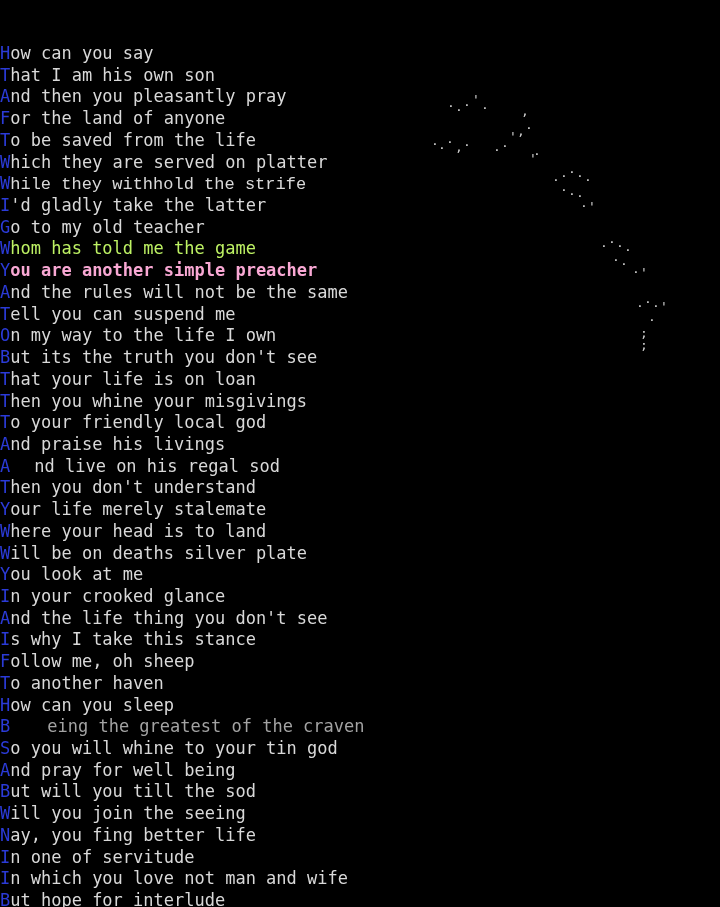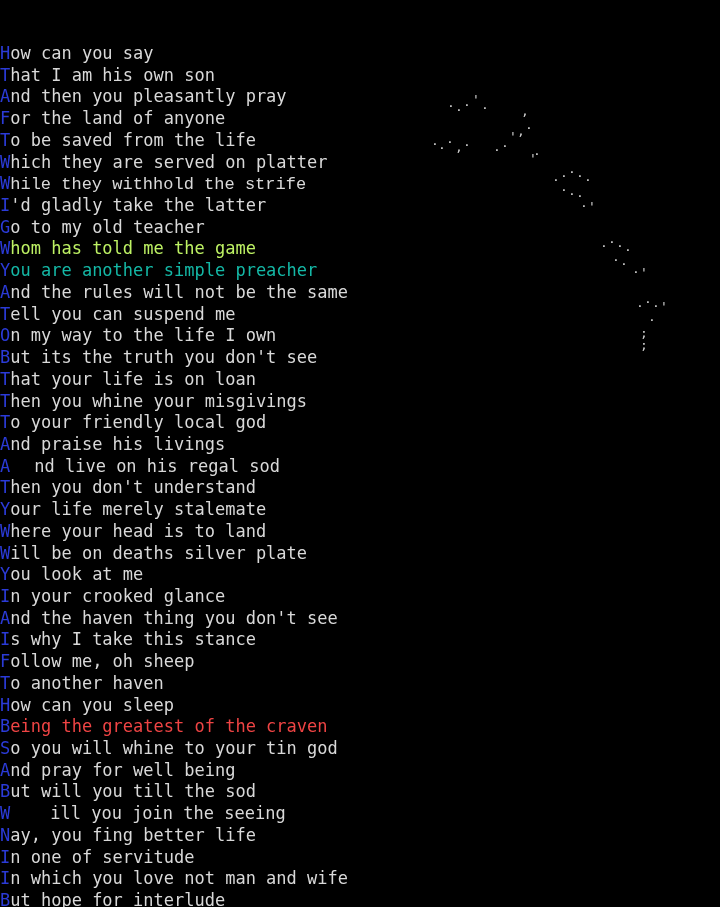--- a/index.html
+++ b/index.html
@@ -65,46 +65,46 @@
       <div class="line"><span class="cap" style="color: rgb(43, 59, 216);">H</span><span class="rest" style="color: rgb(217, 217, 217);">ow can you say</span></div>
       <div class="line"><span class="cap" style="color: rgb(43, 59, 216);">T</span><span class="rest" style="color: rgb(217, 217, 217);">hat I am his own son</span></div>
       <div class="line"><span class="cap" style="color: rgb(43, 59, 216);">A</span><span class="rest" style="color: rgb(217, 217, 217);">nd then you pleasantly pray</span></div>
       <div class="line"><span class="cap" style="color: rgb(43, 59, 216);">F</span><span class="rest" style="color: rgb(217, 217, 217);">or the land of anyone</span></div>
       <div class="line"><span class="cap" style="color: rgb(43, 59, 216);">T</span><span class="rest" style="color: rgb(217, 217, 217);">o be saved from the life</span></div>
       <div class="line"><span class="cap" style="color: rgb(43, 59, 216);">W</span><span class="rest" style="color: rgb(217, 217, 217);">hich they are served on platter</span></div>
       <div class="line"><span class="cap" style="color: rgb(43, 59, 216);">W</span><span class="rest" style="color: rgb(217, 217, 217); font-family: Liberation Mono, monospace;">hile they withhold the strife</span></div>
       <div class="line"><span class="cap" style="color: rgb(43, 59, 216);">I</span><span class="rest" style="color: rgb(217, 217, 217);">'d gladly take the latter</span></div>
       <div class="line"><span class="cap" style="color: rgb(43, 59, 216);">G</span><span class="rest" style="color: rgb(217, 217, 217);">o to my old teacher</span></div>
       <div class="line"><span class="cap" style="color: rgb(43, 59, 216);">W</span><span class="rest" style="color: #bef264;">hom has told me the game</span></div>
-      <div class="line"><span class="cap" style="color: rgb(43, 59, 216);">Y</span><span class="rest" style="color: #14b8a6;">ou are another simple preacher</span></div>
+      <div class="line"><span class="cap" style="color: rgb(43, 59, 216);">Y</span><span class="rest" style="color: #f9a8d4; font-weight: bold;">ou are another simple preacher</span></div>
       <div class="line"><span class="cap" style="color: rgb(43, 59, 216);">A</span><span class="rest" style="color: rgb(217, 217, 217);">nd the rules will not be the same</span></div>
       <div class="line"><span class="cap" style="color: rgb(43, 59, 216);">T</span><span class="rest" style="color: rgb(217, 217, 217);">ell you can suspend me</span></div>
       <div class="line"><span class="cap" style="color: rgb(43, 59, 216);">O</span><span class="rest" style="color: rgb(217, 217, 217);">n my way to the life I own</span></div>
       <div class="line"><span class="cap" style="color: rgb(43, 59, 216);">B</span><span class="rest" style="color: rgb(217, 217, 217);">ut its the truth you don't see</span></div>
       <div class="line"><span class="cap" style="color: rgb(43, 59, 216);">T</span><span class="rest" style="color: rgb(217, 217, 217);">hat your life is on loan</span></div>
       <div class="line"><span class="cap" style="color: rgb(43, 59, 216);">T</span><span class="rest" style="color: rgb(217, 217, 217);">hen you whine your misgivings</span></div>
       <div class="line"><span class="cap" style="color: rgb(43, 59, 216);">T</span><span class="rest" style="color: rgb(217, 217, 217);">o your friendly local god</span></div>
       <div class="line"><span class="cap" style="color: rgb(43, 59, 216);">A</span><span class="rest" style="color: rgb(217, 217, 217);">nd praise his livings</span></div>
       <div class="line"><span class="cap" style="color: rgb(43, 59, 216);">A</span><span class="rest" style="color: rgb(217, 217, 217); margin-left: 24px;">nd live on his regal sod</span></div>
       <div class="line"><span class="cap" style="color: rgb(43, 59, 216);">T</span><span class="rest" style="color: rgb(217, 217, 217);">hen you don't understand</span></div>
       <div class="line"><span class="cap" style="color: rgb(43, 59, 216);">Y</span><span class="rest" style="color: rgb(217, 217, 217);">our life merely stalemate</span></div>
       <div class="line"><span class="cap" style="color: rgb(43, 59, 216);">W</span><span class="rest" style="color: rgb(217, 217, 217);">here your head is to land</span></div>
       <div class="line"><span class="cap" style="color: rgb(43, 59, 216);">W</span><span class="rest" style="color: rgb(217, 217, 217);">ill be on deaths silver plate</span></div>
       <div class="line"><span class="cap" style="color: rgb(43, 59, 216);">Y</span><span class="rest" style="color: rgb(217, 217, 217);">ou look at me</span></div>
       <div class="line"><span class="cap" style="color: rgb(43, 59, 216);">I</span><span class="rest" style="color: rgb(217, 217, 217);">n your crooked glance</span></div>
-      <div class="line"><span class="cap" style="color: rgb(43, 59, 216);">A</span><span class="rest" style="color: rgb(217, 217, 217);">nd the haven thing you don't see</span></div>
+      <div class="line"><span class="cap" style="color: rgb(43, 59, 216);">A</span><span class="rest" style="color: rgb(217, 217, 217);">nd the life thing you don't see</span></div>
       <div class="line"><span class="cap" style="color: rgb(43, 59, 216);">I</span><span class="rest" style="color: rgb(217, 217, 217);">s why I take this stance</span></div>
       <div class="line"><span class="cap" style="color: rgb(43, 59, 216);">F</span><span class="rest" style="color: rgb(217, 217, 217);">ollow me, oh sheep</span></div>
       <div class="line"><span class="cap" style="color: rgb(43, 59, 216);">T</span><span class="rest" style="color: rgb(217, 217, 217);">o another haven</span></div>
       <div class="line"><span class="cap" style="color: rgb(43, 59, 216);">H</span><span class="rest" style="color: rgb(217, 217, 217);">ow can you sleep</span></div>
-      <div class="line"><span class="cap" style="color: rgb(43, 59, 216);">B</span><span class="rest" style="color: #ef4444;">eing the greatest of the craven</span></div>
+      <div class="line"><span class="cap" style="color: rgb(43, 59, 216);">B</span><span class="rest" style="color: #a3a3a3; padding-left: 37px;">eing the greatest of the craven</span></div>
       <div class="line"><span class="cap" style="color: rgb(43, 59, 216);">S</span><span class="rest" style="color: rgb(217, 217, 217);">o you will whine to your tin god</span></div>
       <div class="line"><span class="cap" style="color: rgb(43, 59, 216);">A</span><span class="rest" style="color: rgb(217, 217, 217);">nd pray for well being</span></div>
       <div class="line"><span class="cap" style="color: rgb(43, 59, 216);">B</span><span class="rest" style="color: rgb(217, 217, 217);">ut will you till the sod</span></div>
-      <div class="line"><span class="cap" style="color: rgb(43, 59, 216);">W</span><span class="rest" style="color: rgb(217, 217, 217); padding-left: 40px;">ill you join the seeing</span></div>
+      <div class="line"><span class="cap" style="color: rgb(43, 59, 216);">W</span><span class="rest" style="color: rgb(217, 217, 217);">ill you join the seeing</span></div>
       <div class="line"><span class="cap" style="color: rgb(43, 59, 216);">N</span><span class="rest" style="color: rgb(217, 217, 217);">ay, you fing better life</span></div>
       <div class="line"><span class="cap" style="color: rgb(43, 59, 216);">I</span><span class="rest" style="color: rgb(217, 217, 217);">n one of servitude</span></div>
       <div class="line"><span class="cap" style="color: rgb(43, 59, 216);">I</span><span class="rest" style="color: rgb(217, 217, 217);">n which you love not man and wife</span></div>
       <div class="line"><span class="cap" style="color: rgb(43, 59, 216);">B</span><span class="rest" style="color: rgb(217, 217, 217);">ut hope for interlude</span></div>
     </div>
   <div id="specks">
       <div class="speck" style="left: 447px; top: 96px;">.</div>
       <div class="speck" style="left: 455px; top: 100px;">.</div>
       <div class="speck" style="left: 463px; top: 95px;">.</div>
       <div class="speck" style="left: 472px; top: 93px;">'</div>

